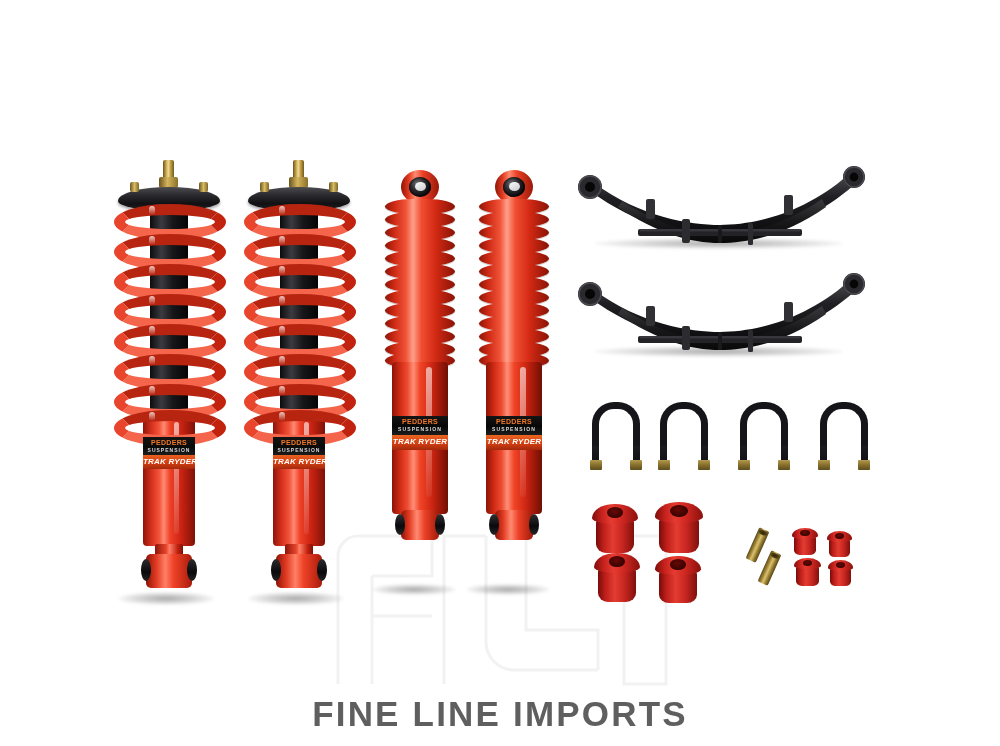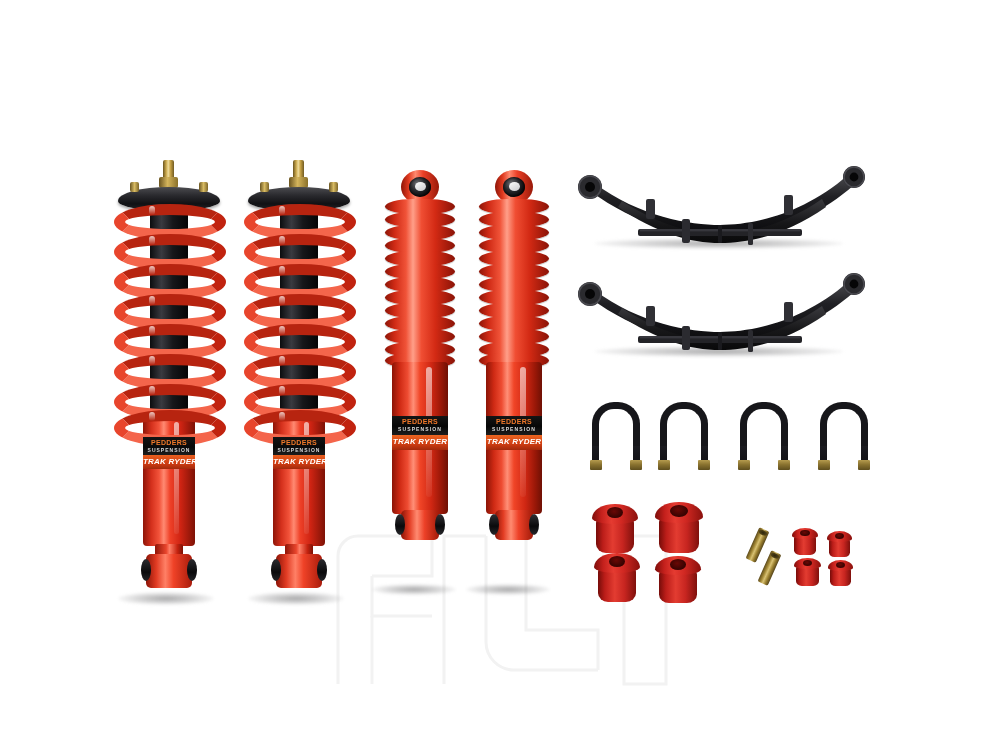--- a/index.html
+++ b/index.html
@@ -548,14 +548,15 @@
     <div class="skirt"></div>
     <div class="cap"></div>
     <div class="hole"></div>
   </div>
   <div class="bush" style="left:828px;top:560px;width:25px;height:25px;">
     <div class="skirt"></div>
     <div class="cap"></div>
     <div class="hole"></div>
   </div>
 
+  <div class="wm-text">FINE LINE IMPORTS</div>
 
 </div>
 
 </body></html>

